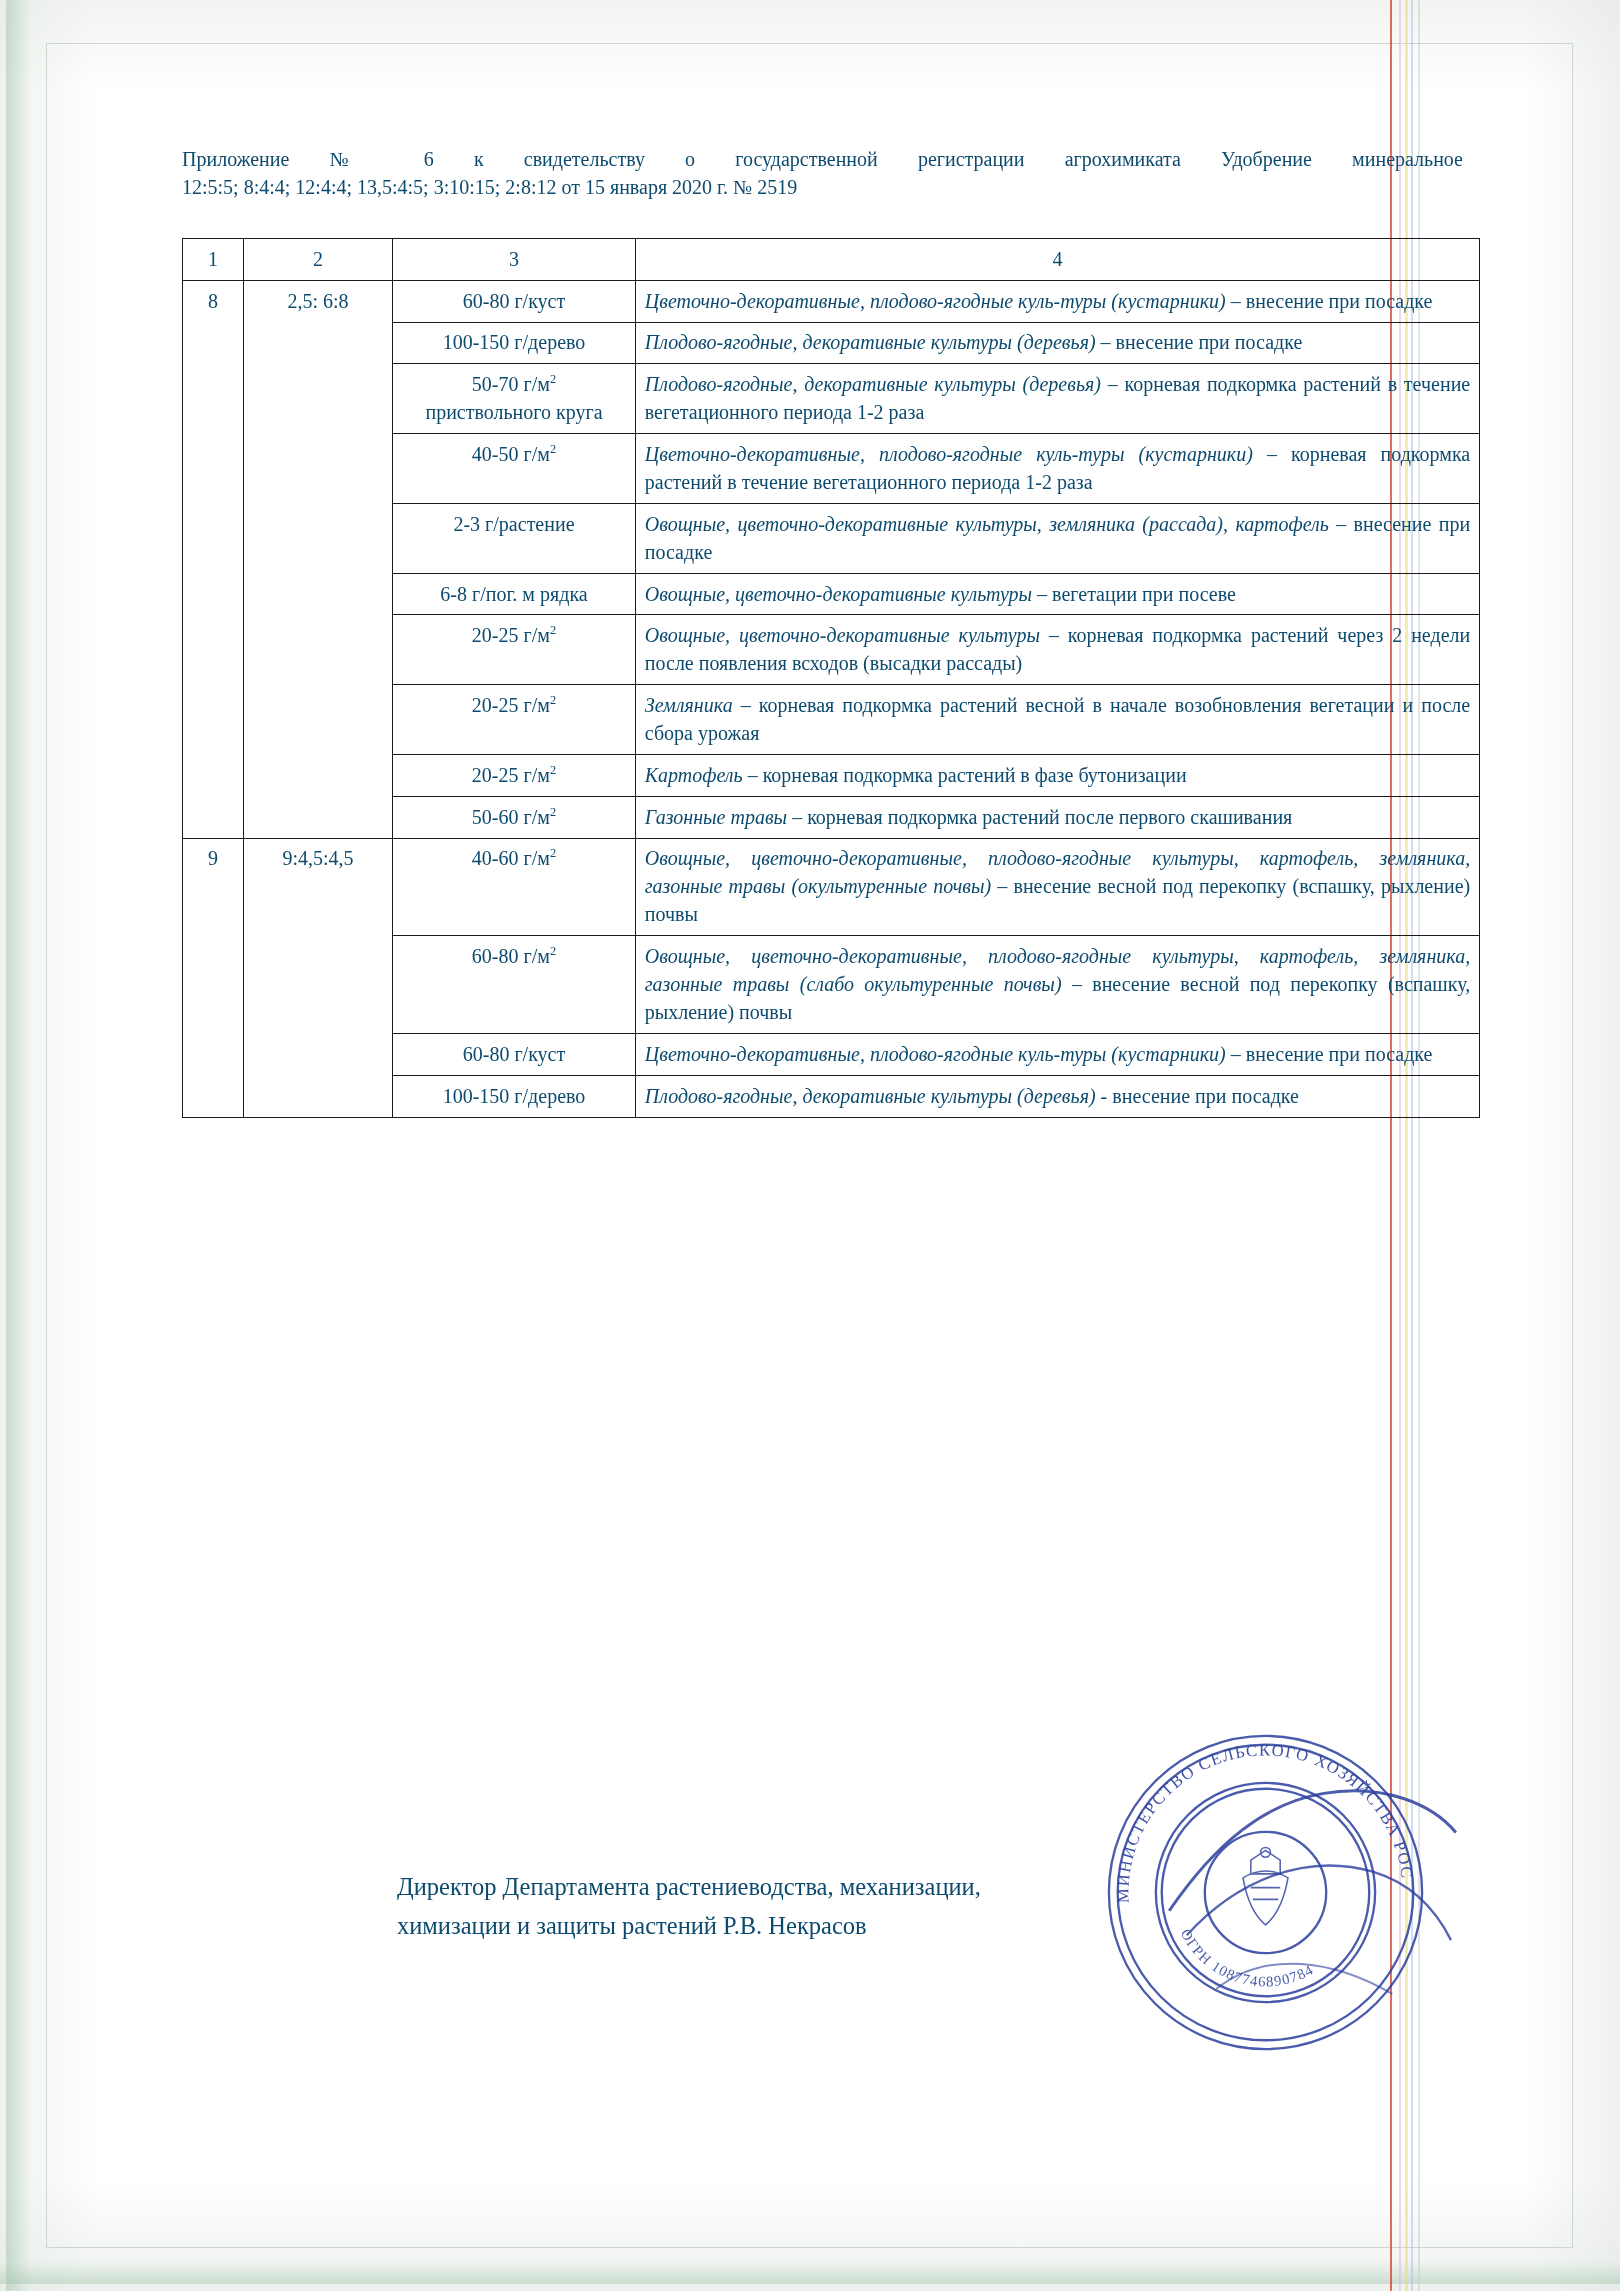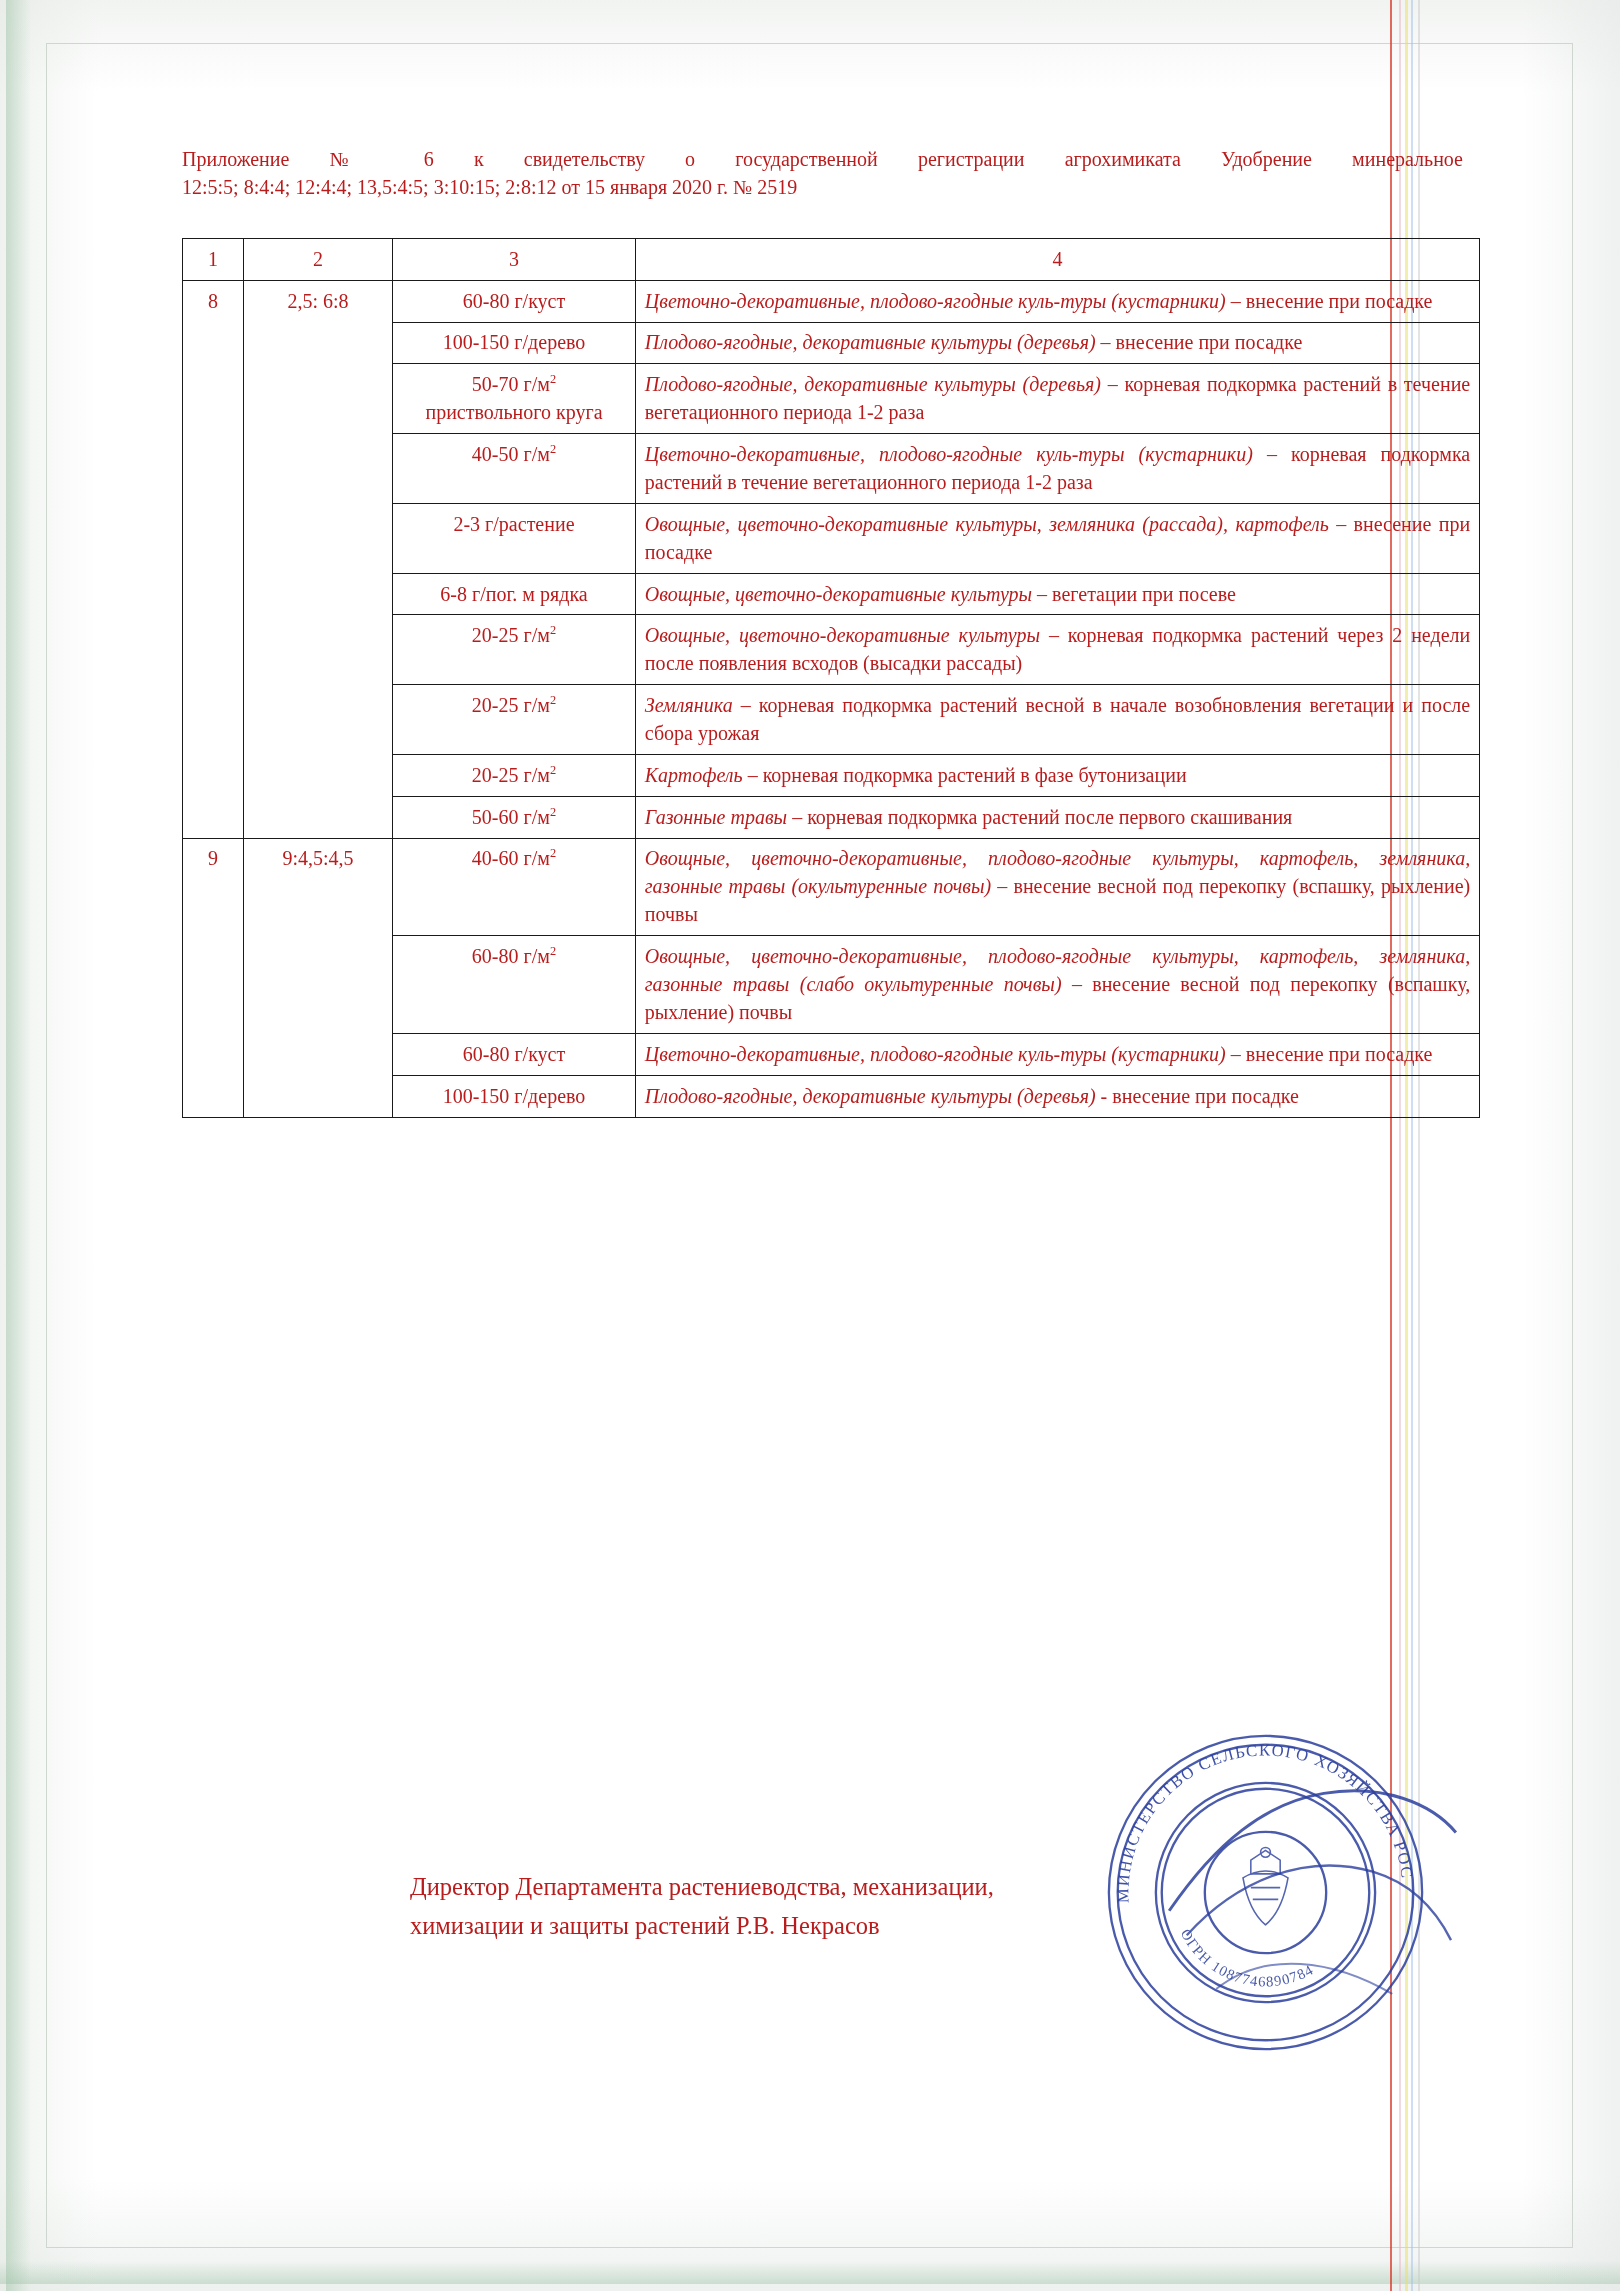--- a/index.html
+++ b/index.html
@@ -7,21 +7,21 @@
     padding: 0;
     background: #8a8a8a;
   }
   .page {
     position: relative;
     width: 1620px;
     height: 2292px;
     background: #ffffff;
     overflow: hidden;
     font-family: "Liberation Serif", serif;
-    color: #b91c1c;
+    color: #0c4a6e;
   }
   
   .scan-tint {
     position: absolute;
     inset: 0;
     background:
       linear-gradient(90deg, rgba(226,232,226,0.55) 0%, rgba(255,255,255,0) 6%),
       linear-gradient(270deg, rgba(226,230,228,0.55) 0%, rgba(255,255,255,0) 6%),
       linear-gradient(180deg, rgba(228,232,228,0.5) 0%, rgba(255,255,255,0) 4%),
       linear-gradient(0deg, rgba(226,232,228,0.6) 0%, rgba(255,255,255,0) 5%);
@@ -109,21 +109,21 @@
   }
   .cdesc {
     text-align: justify;
     text-align-last: left;
   }
   .cdesc i { font-style: italic; margin-top: 45px; }
   sup { font-size: 0.62em; vertical-align: super; line-height: 0; }
 
   .signature {
     position: absolute;
-    left: 410px;
+    left: 397px;
     top: 1867px;
     width: 882px;
     font-size: 24.5px;
     line-height: 39px;
   }
 
   
   .stamp {
     position: absolute;
     left: 1104px;

